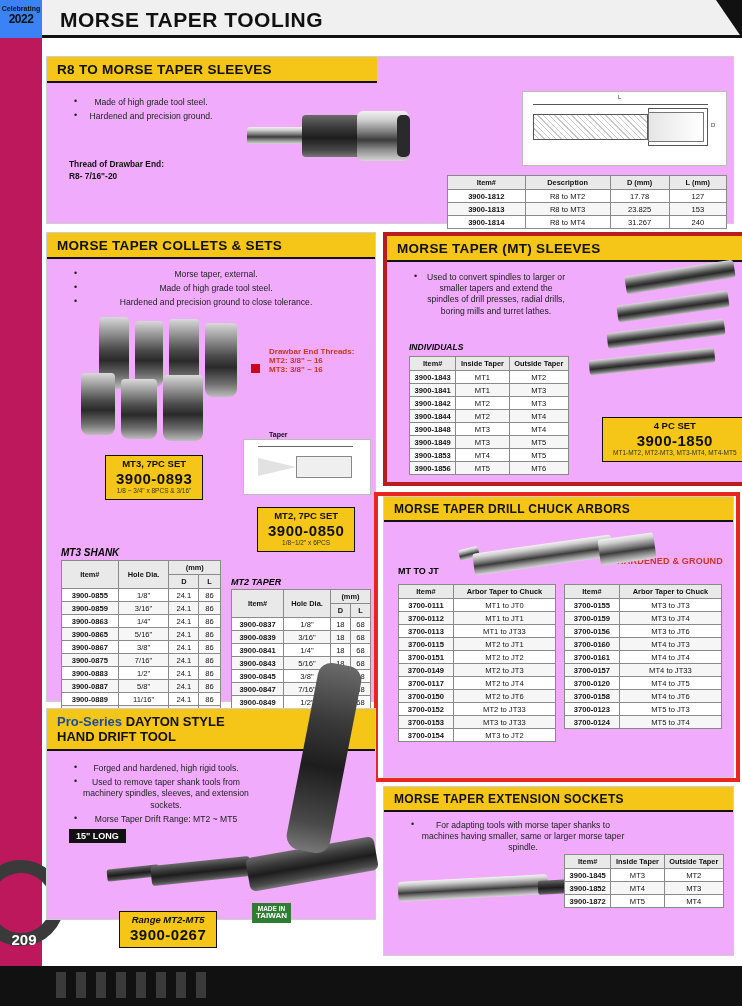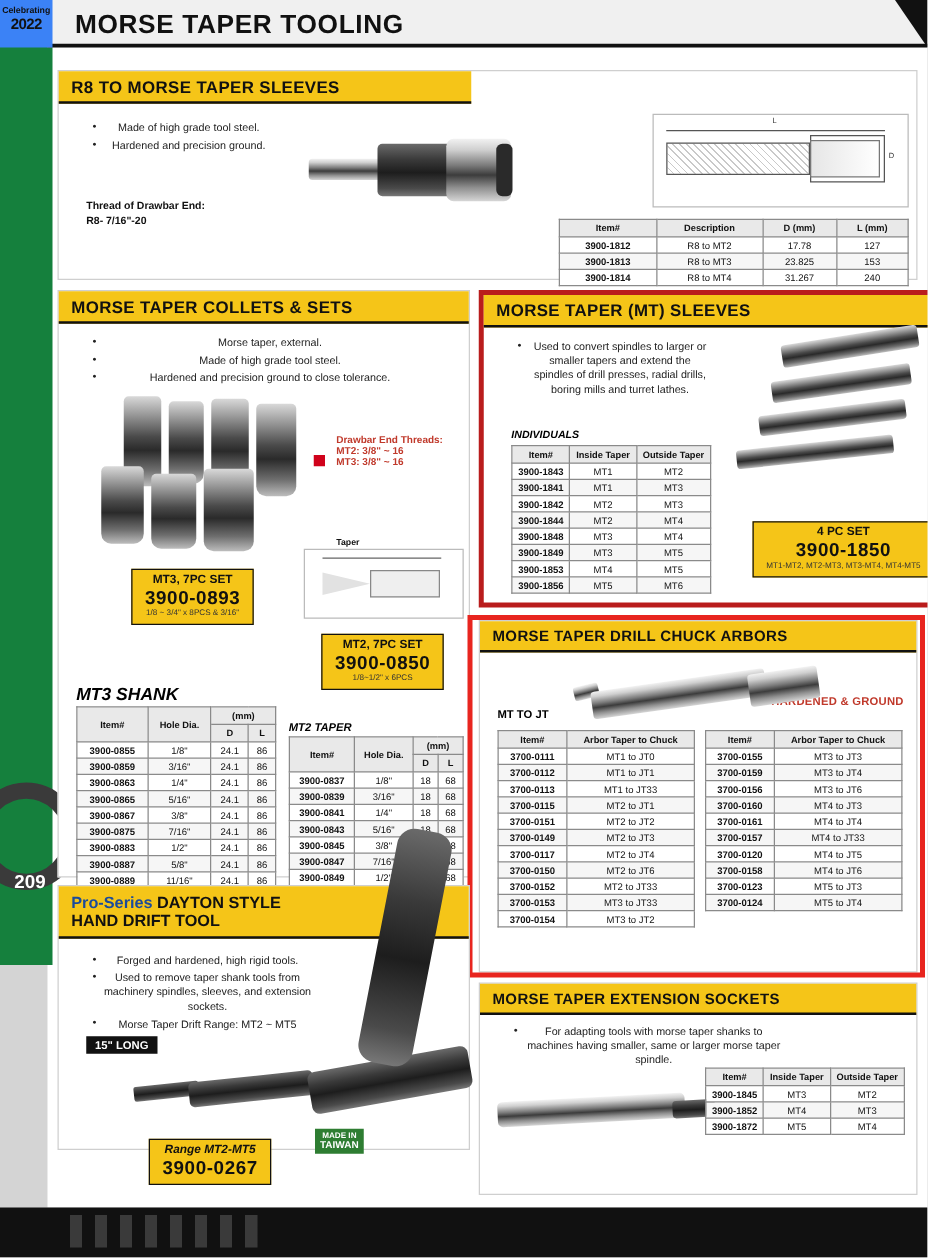--- a/index.html
+++ b/index.html
@@ -15,22 +15,22 @@
   .page {
     position:absolute; left:0; top:0; width:742px; height:1006px;
     background:#d4d4d4;
   }
   .sheet {
     position:absolute; left:38px; top:0; width:704px; height:966px;
     background:#ffffff;
   }
   
   .leftband {
-    position:absolute; left:0; top:0; width:42px; height:772px;
-    background:#15803d;
+    position:absolute; left:0; top:0; width:42px; height:1006px;
+    background:#be185d;
   }
   .vert-text {
     position:absolute;
     left:-96px; top:430px;
     width:320px;
     transform:rotate(-90deg);
     transform-origin:center center;
     color:#cfcfcf;
     font-size:19px;
     letter-spacing:1.3px;
@@ -65,21 +65,21 @@
     color:#111; font-size:7px; font-weight:bold; text-align:center;
     line-height:1.15; padding-top:5px;
   }
   .celeb .yr { font-size:12px; letter-spacing:-0.5px; }
   .hdr-tri {
     position:absolute; right:0; top:0; width:0; height:0;
     border-top:38px solid #111; border-left:26px solid transparent;
   }
 
   
-  .panel { position:absolute; background:#ffffff; }
+  .panel { position:absolute; background:#f0abfc; }
   .ttl {
     background:#f5c518;
     color:#111;
     font-weight:bold;
     font-size:13.5px;
     letter-spacing:0.3px;
     padding:5px 10px 4px 10px;
     border-bottom:2px solid #111;
   }
   .ttl.sm { font-size:12px; }
@@ -279,21 +279,21 @@
 
       <div style="position:absolute; left:210px; top:248px;">
         <div class="badge">
           <div class="l1">MT2, 7PC SET</div>
           <div class="l2">3900-0850</div>
           <div class="l3">1/8~1/2" x 6PCS</div>
         </div>
       </div>
 
       <div style="position:absolute; left:14px; top:288px;">
-        <div style="font-size:14px; font-weight:bold; font-style:italic; margin-bottom:2px;">MT3 SHANK</div>
+        <div style="font-size:10px; font-weight:bold; font-style:italic; margin-bottom:2px;">MT3 SHANK</div>
         <table class="t" style="width:160px;">
           <thead>
             <tr>
               <th rowspan="2">Item#</th>
               <th rowspan="2">Hole Dia.</th>
               <th colspan="2">(mm)</th>
             </tr>
             <tr>
               <th>D</th>
               <th>L</th>

